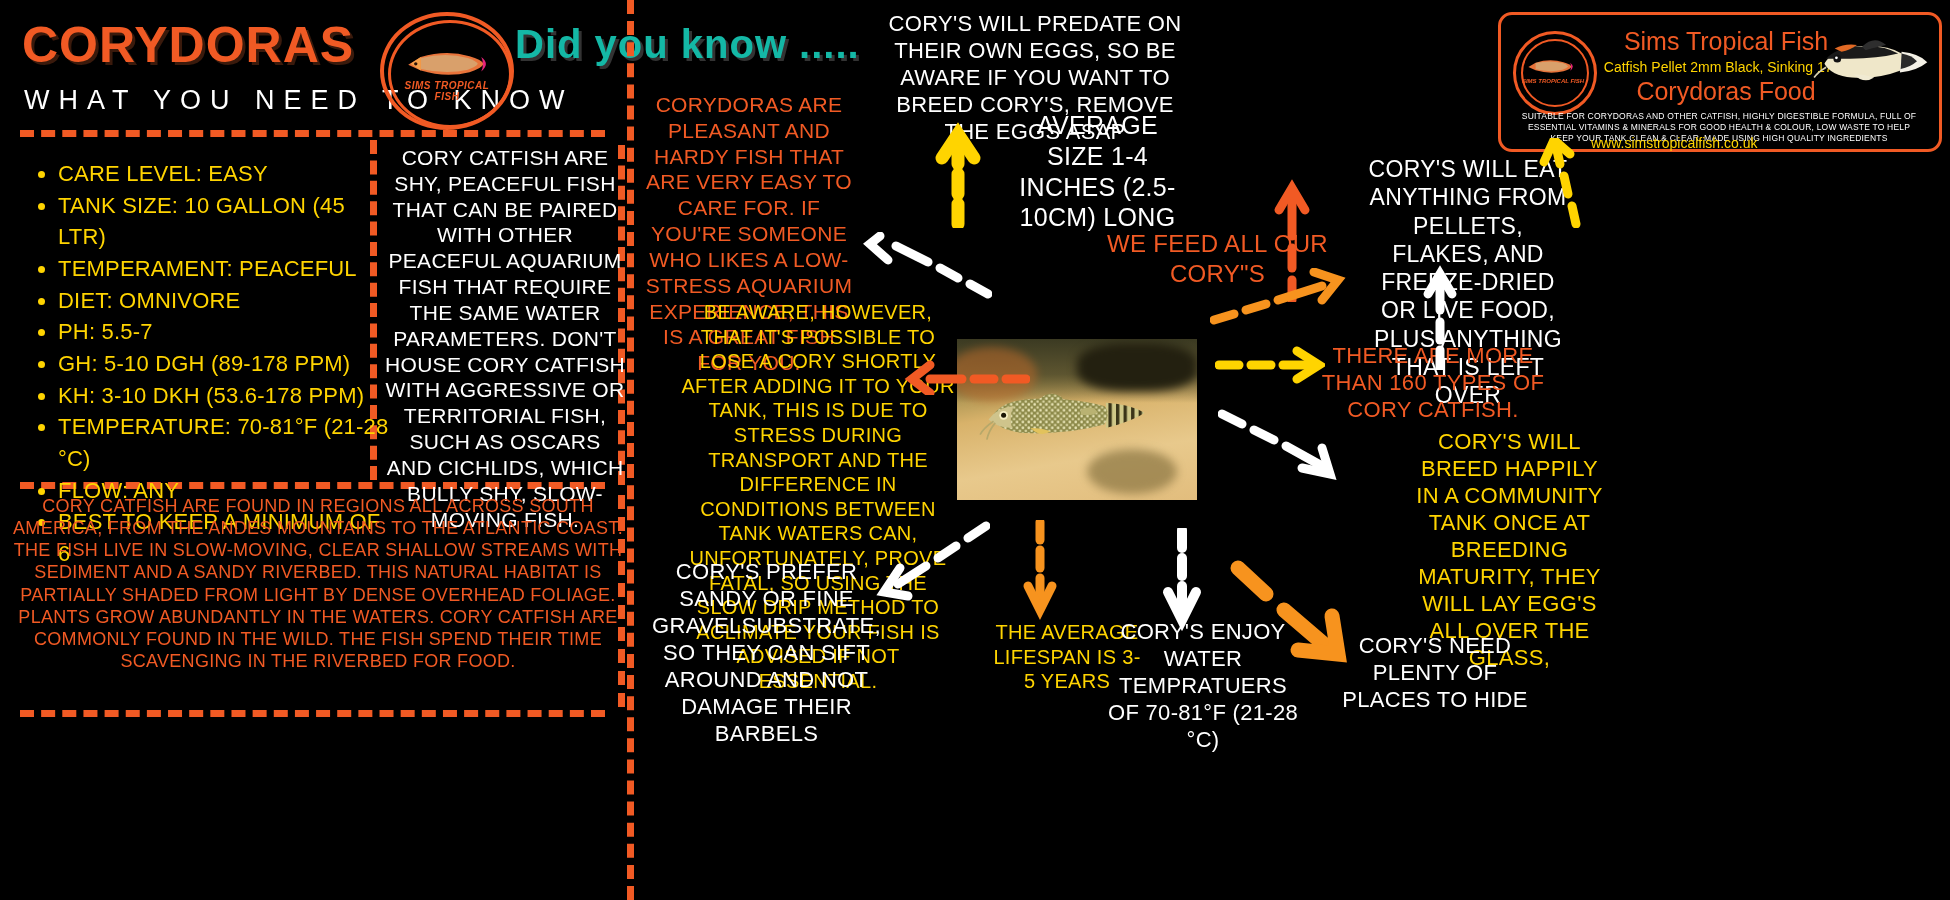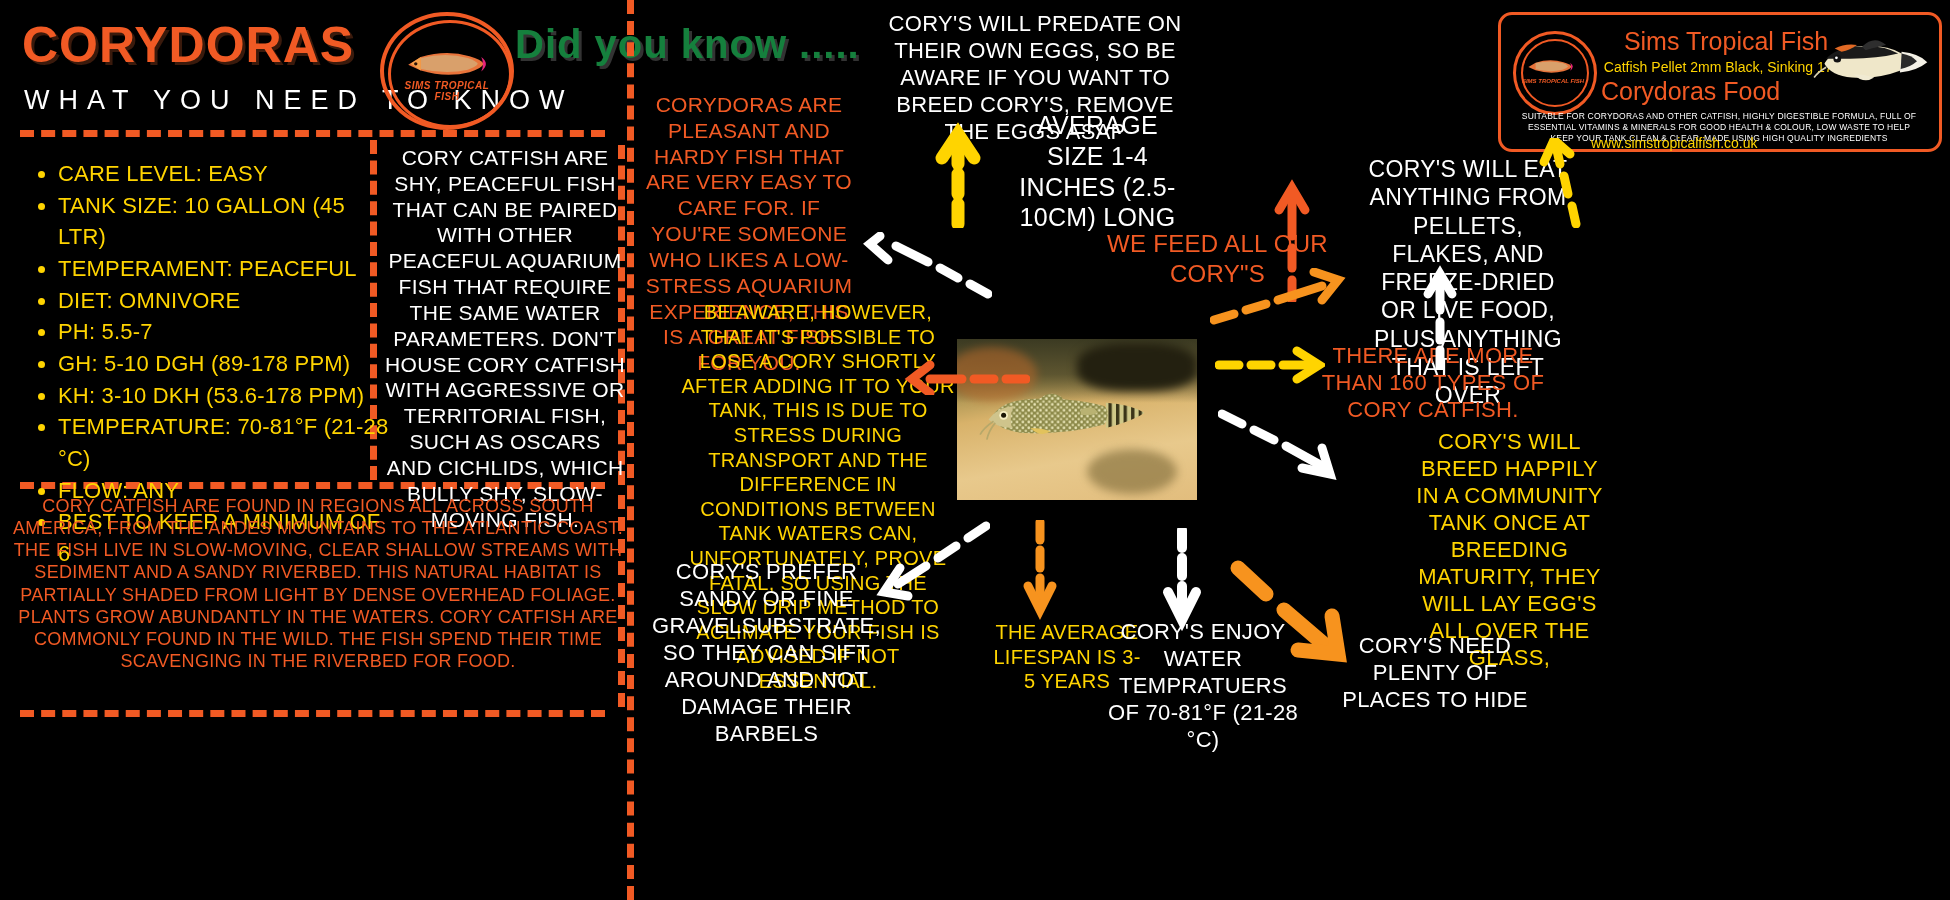--- a/index.html
+++ b/index.html
@@ -23,21 +23,21 @@
   
   #logo{left:378px;top:10px;width:136px;height:118px;}
   .ring{position:absolute;border:4px solid #f15a24;border-radius:50%;}
   #logo .r1{left:2px;top:2px;width:126px;height:110px;}
   #logo .r2{left:10px;top:10px;width:118px;height:102px;border-width:3px;}
   #logoFish{position:absolute;left:26px;top:36px;width:84px;height:34px;}
   #logoTxt{position:absolute;left:14px;top:70px;width:110px;text-align:center;
            font-size:10px;color:#f15a24;font-style:italic;font-weight:bold;letter-spacing:.5px;}
 
   
-  #dyk{left:515px;top:22px;font-size:40px;font-weight:bold;color:#15803d;
+  #dyk{left:515px;top:22px;font-size:40px;font-weight:bold;color:#14b8a6;
        letter-spacing:1px;text-shadow:3px 3px 0 #333;}
 
   
   .hdash{height:0;border-top:7px dashed #f15a24;}
   .vdash{width:0;border-left:7px dashed #f15a24;}
 
   
   #bullets{left:30px;top:158px;width:360px;}
   #bullets li{font-size:22px;color:#ffd400;line-height:1.44;letter-spacing:.2px;}
   #bullets ul{margin:0;padding-left:28px;}
@@ -77,21 +77,21 @@
   #label{left:1498px;top:12px;width:438px;height:134px;border:3px solid #f15a24;border-radius:14px;}
   #lblRing{position:absolute;left:12px;top:16px;width:78px;height:78px;border:3px solid #f15a24;border-radius:50%;}
   #lblRing2{position:absolute;left:5px;top:5px;width:64px;height:64px;border:2px solid #f15a24;border-radius:50%;}
   #lblFish{position:absolute;left:10px;top:22px;width:48px;height:20px;}
   #lblLogoTxt{position:absolute;left:0;top:44px;width:74px;text-align:center;font-size:6px;
               color:#f15a24;font-style:italic;font-weight:bold;}
   #lblBrand{position:absolute;left:100px;top:12px;width:250px;text-align:center;
             font-size:25px;color:#f15a24;}
   #lblSub{position:absolute;left:90px;top:44px;width:270px;text-align:center;
           font-size:14px;color:#ffd400;}
-  #lblProd{position:absolute;left:100px;top:62px;width:250px;text-align:left;
+  #lblProd{position:absolute;left:100px;top:62px;width:250px;text-align:center;
            font-size:25px;color:#f15a24;}
   #lblDesc{position:absolute;left:18px;top:96px;width:400px;text-align:center;
            font-size:8.5px;color:#fff;line-height:1.28;text-transform:uppercase;letter-spacing:.2px;}
   #lblUrl{position:absolute;left:90px;top:120px;width:270px;
           font-size:14px;color:#ffd400;}
   #lblFish2{position:absolute;right:10px;top:18px;width:120px;height:60px;}
 
   .arrow{position:absolute;}
 </style>
 </head>

